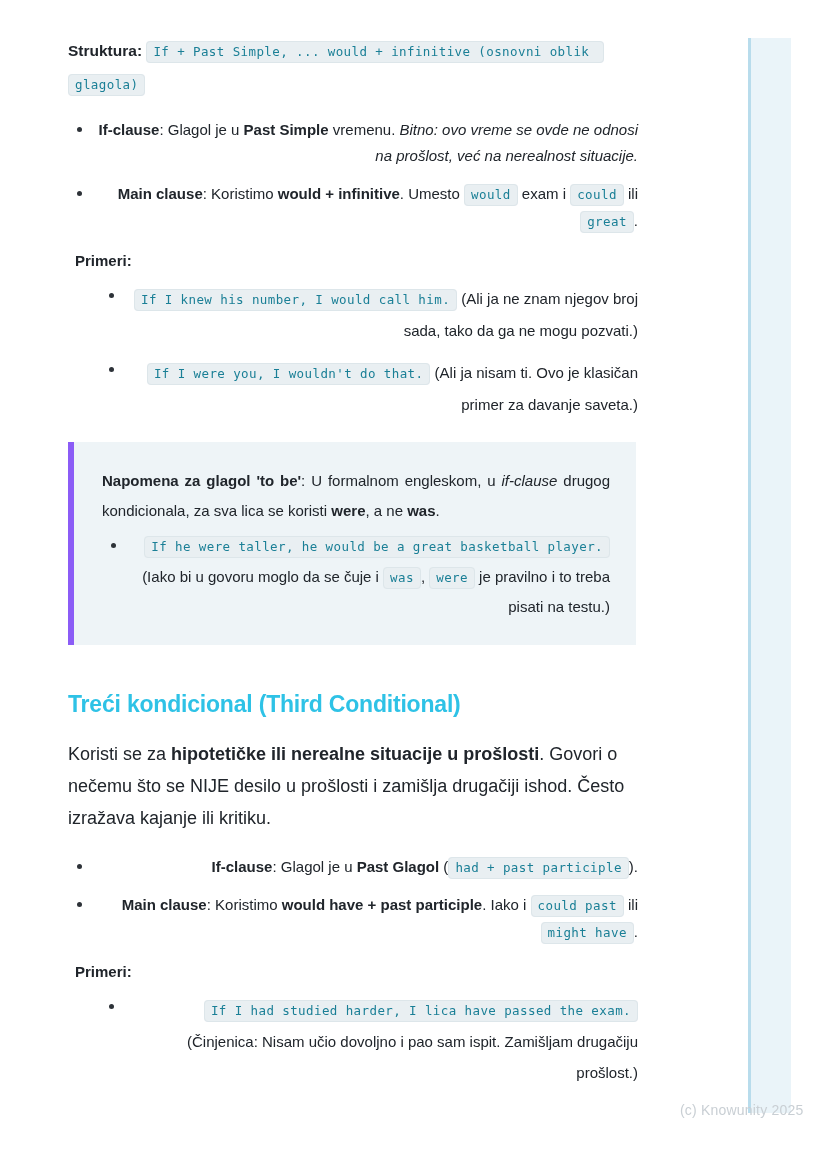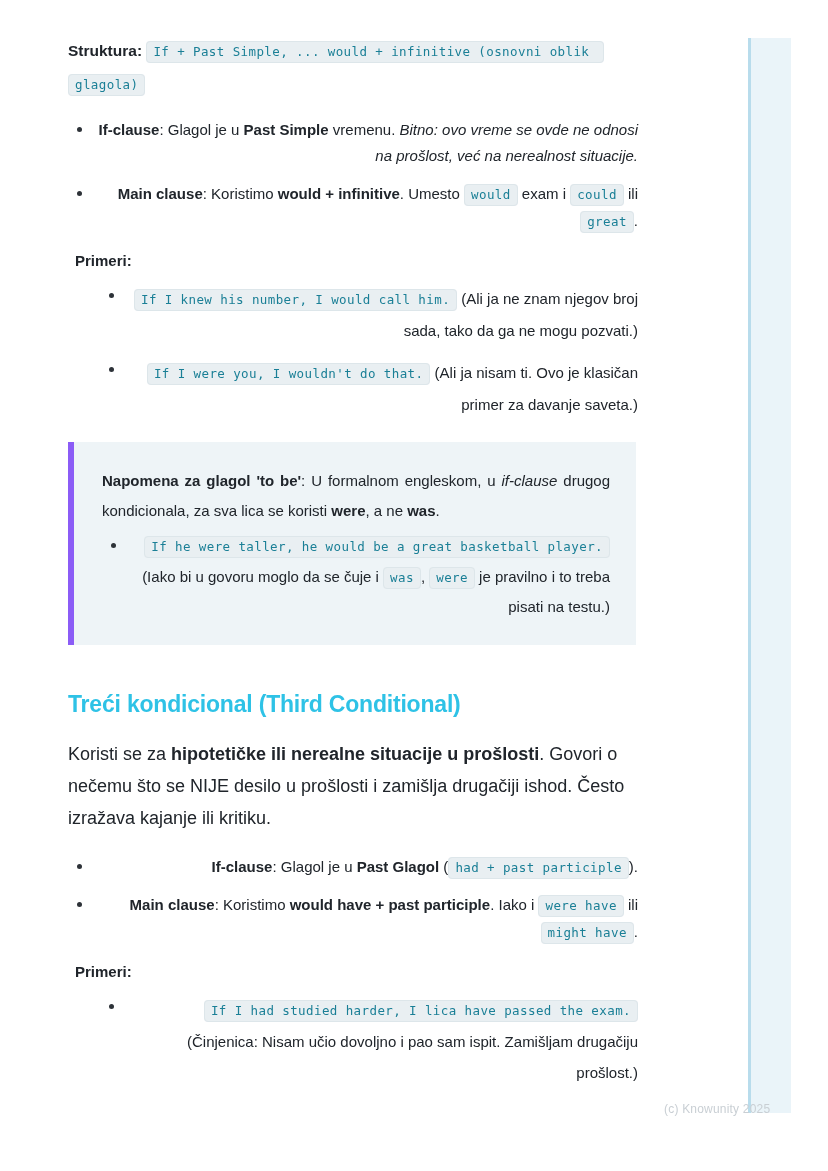--- a/index.html
+++ b/index.html
@@ -151,23 +151,23 @@
   p.body {
     font-size: 18px;
     line-height: 1.78;
     margin: 0 0 20px 0;
     color: #20252b;
   }
 
   
   .watermark {
     position: absolute;
-    left: 664px;
+    left: 680px;
     top: 1102px;
-    font-size: 12px;
+    font-size: 14px;
     color: #c9cfd4;
     letter-spacing: 0.2px;
     white-space: nowrap;
   }
 </style>
 </head>
 <body>
 
 <div class="page-edge-strip"></div>
 
@@ -215,21 +215,21 @@
     <p class="body">
       <span>Koristi se za </span><b>hipotetičke ili nerealne situacije u prošlosti</b><span>. Govori o nečemu što se NIJE desilo u prošlosti i zamišlja drugačiji ishod. Često izražava kajanje ili kritiku.</span>
     </p>
 
 
     <ul class="bullets">
       <li>
         <b>If-clause</b><span>: Glagol je u </span><b>Past Glagol</b><span> (</span><code>had + past participle</code><span>).</span>
       </li>
       <li>
-        <b>Main clause</b><span>: Koristimo </span><b>would have + past participle</b><span>. Iako i </span><code>were have</code><span> ili </span><code>might have</code><span>.</span>
+        <b>Main clause</b><span>: Koristimo </span><b>would have + past participle</b><span>. Iako i </span><code>could past</code><span> ili </span><code>might have</code><span>.</span>
       </li>
     </ul>
 
     <div class="section-label">Primeri:</div>
 
     <ul class="bullets code-list">
       <li>
         <code>If I had studied harder, I lica have passed the exam.</code><br><span>(Činjenica: Nisam učio dovoljno i pao sam ispit. Zamišljam drugačiju prošlost.)</span>
       </li>
     </ul>

